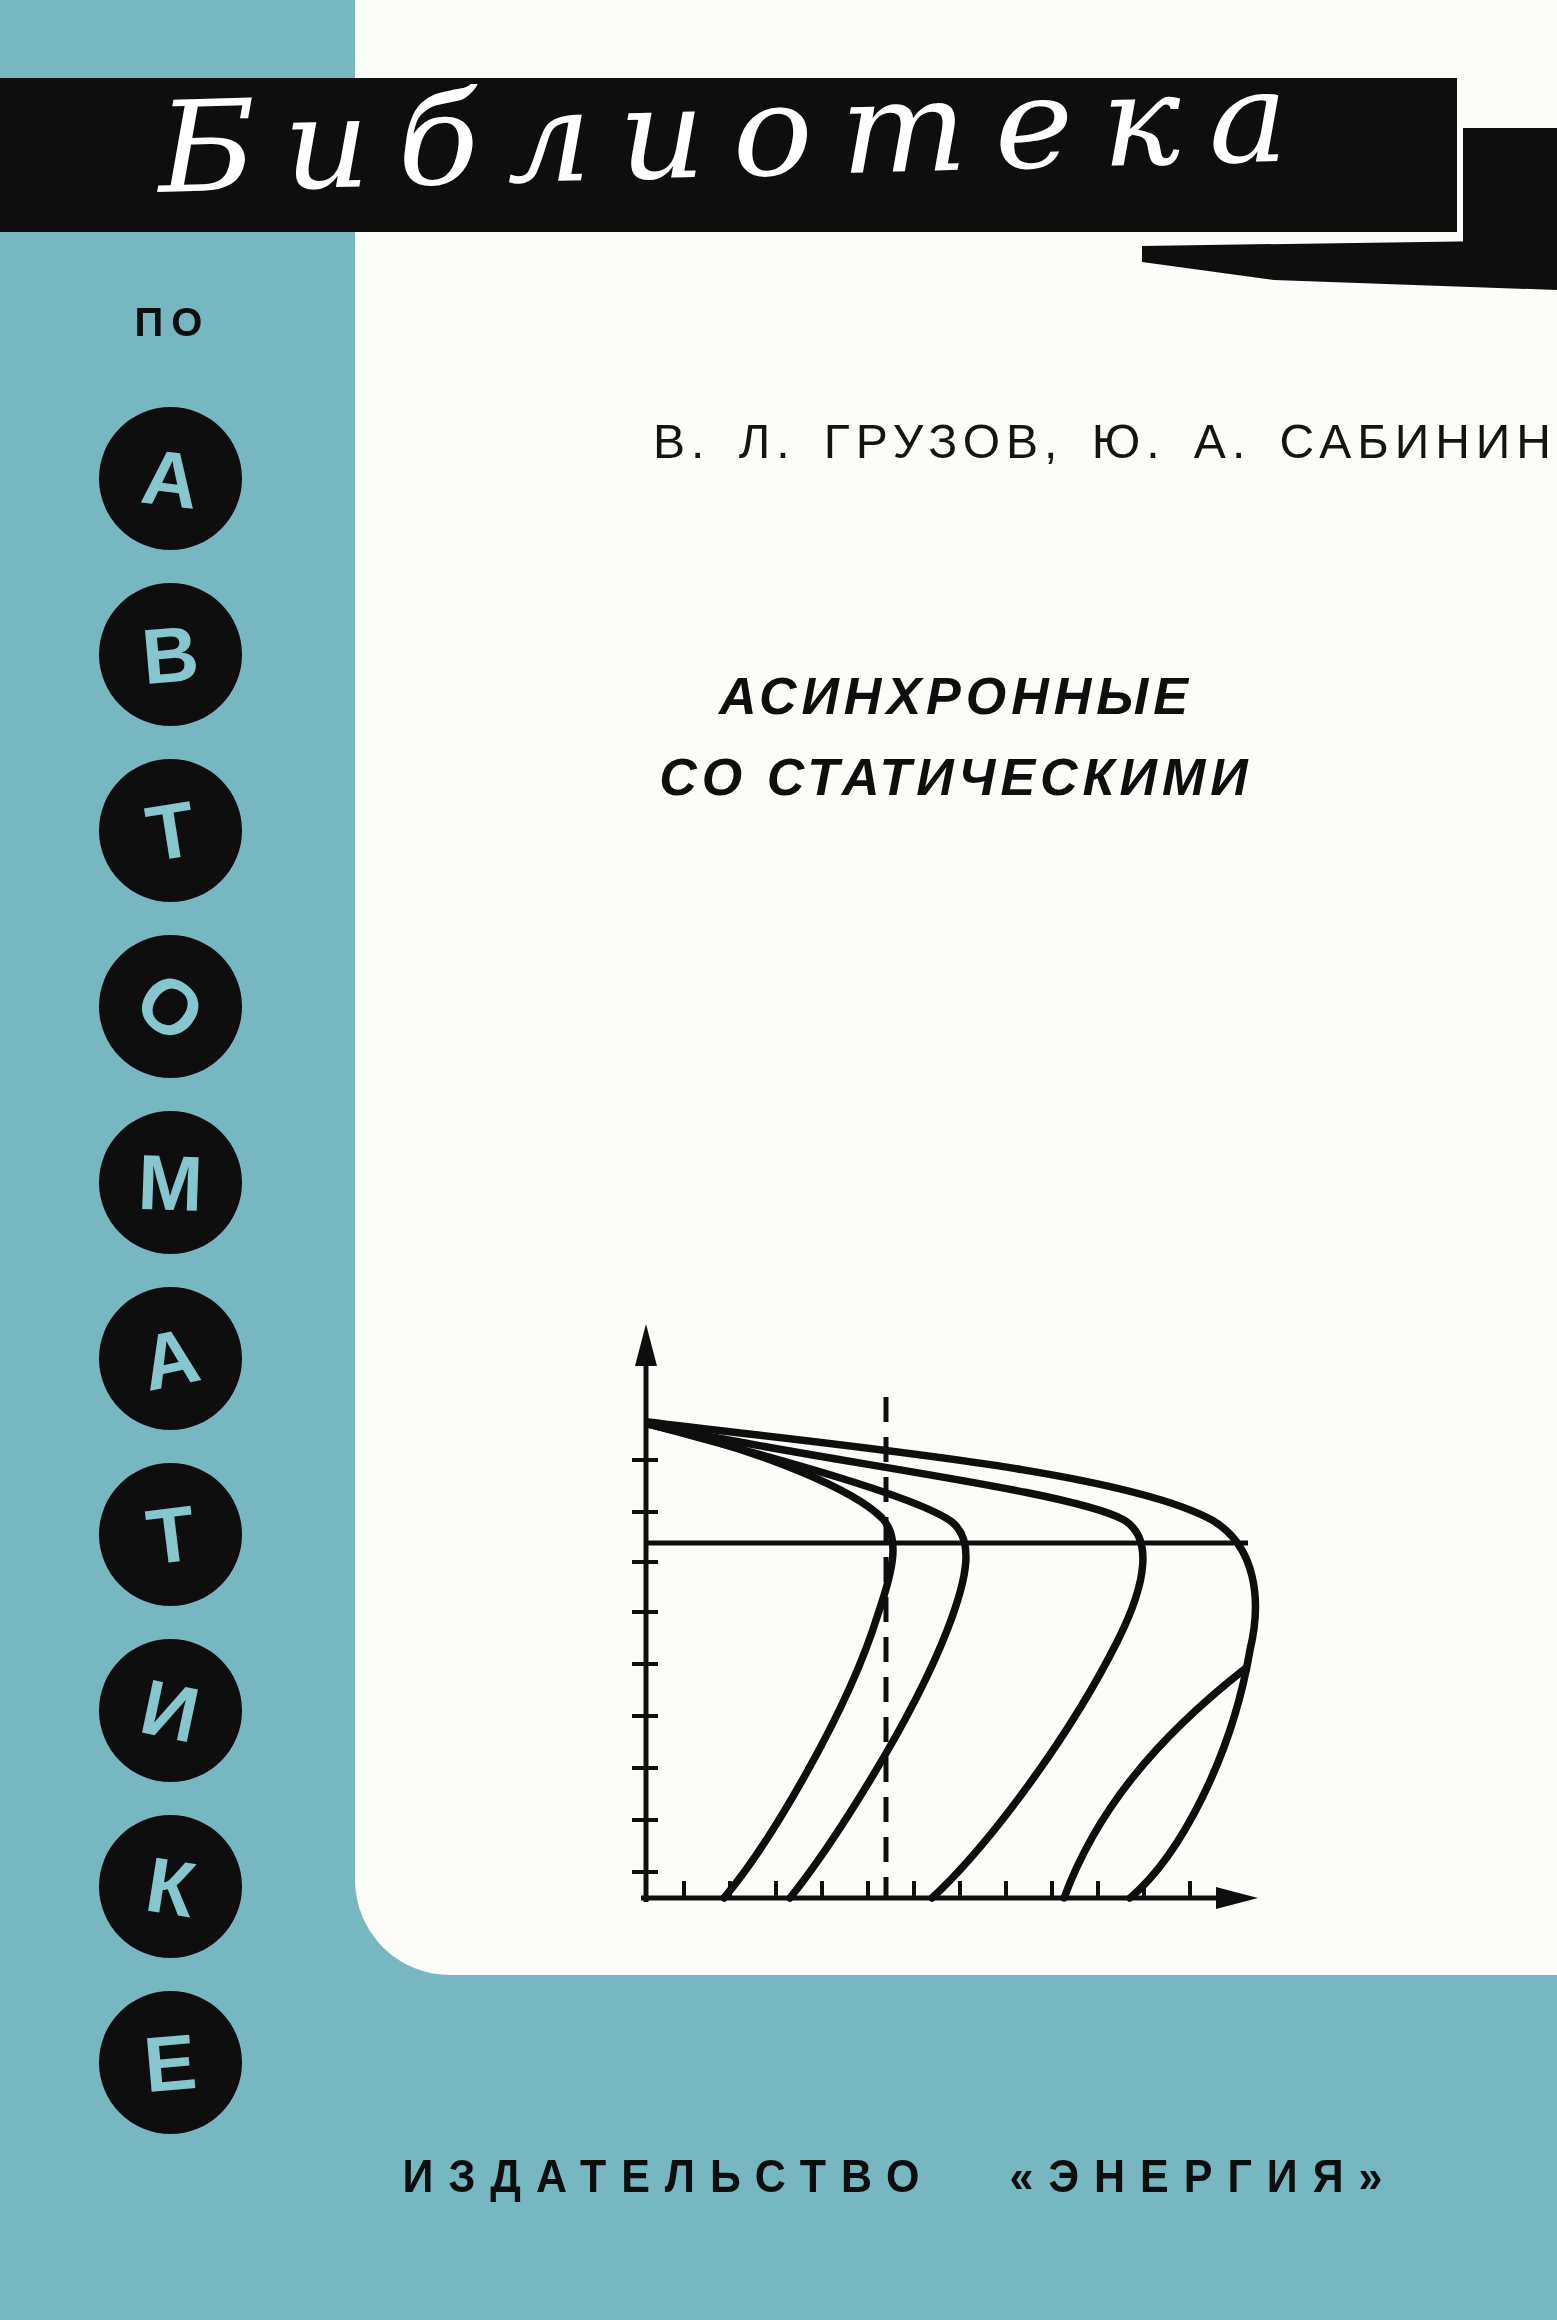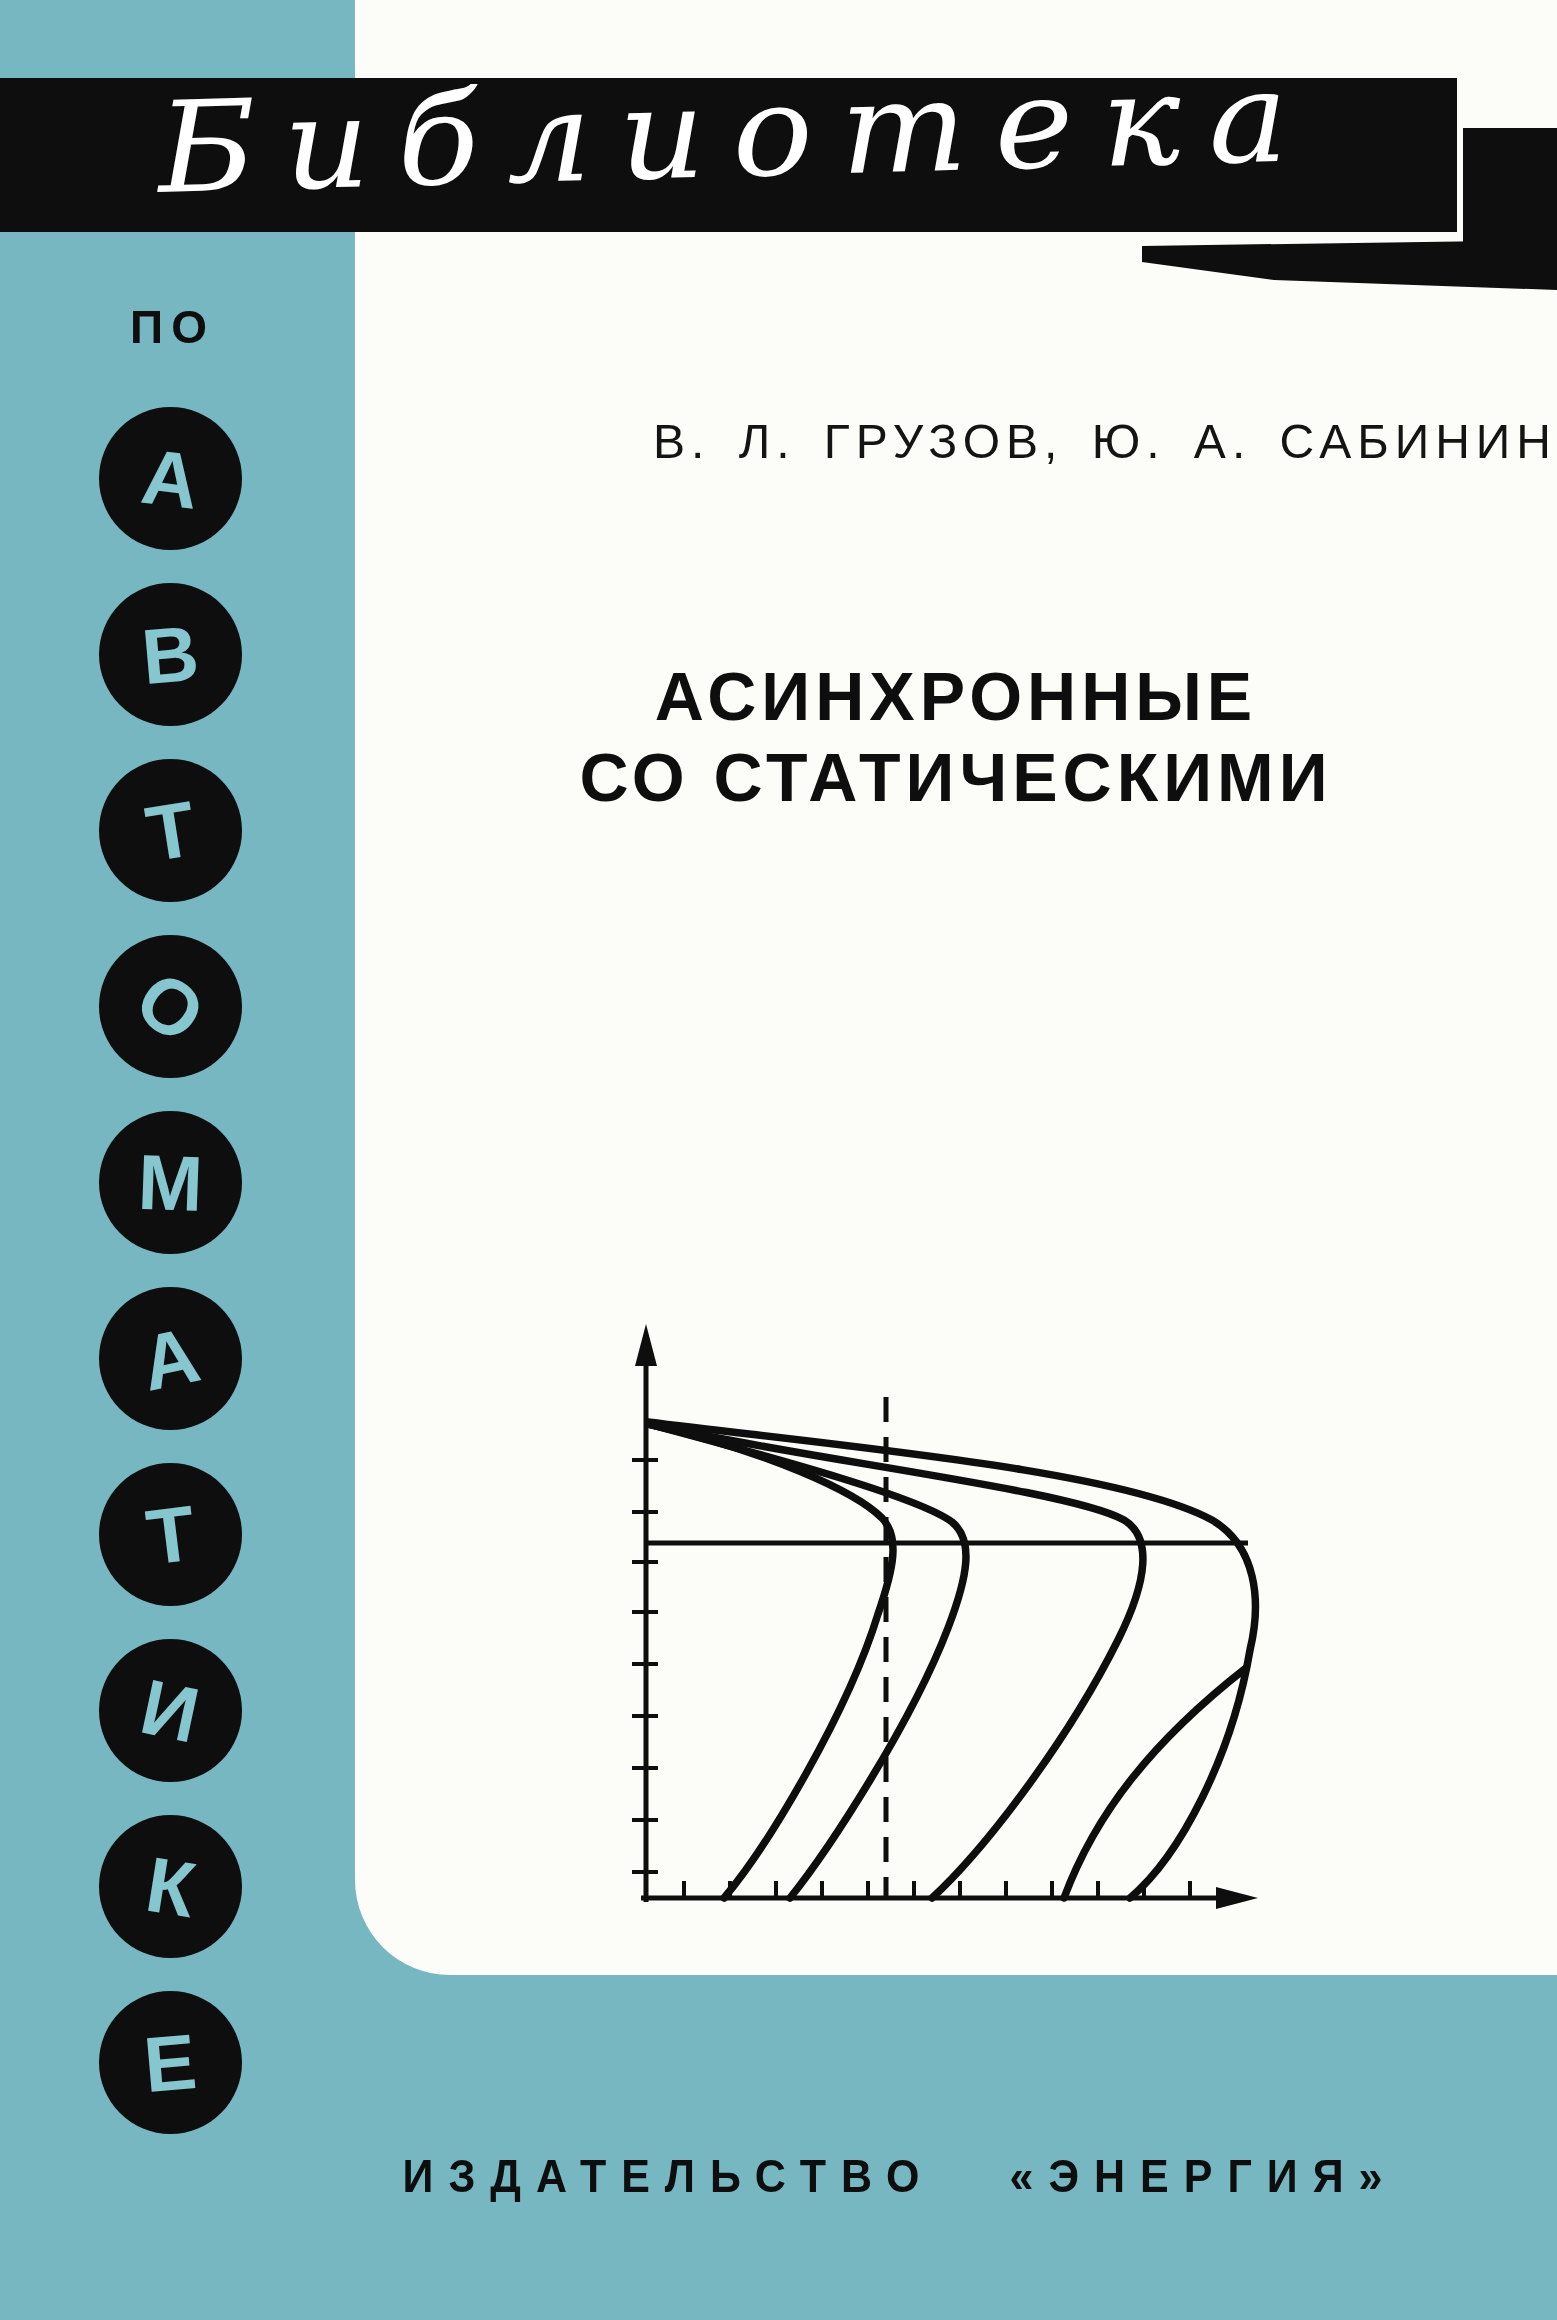--- a/index.html
+++ b/index.html
@@ -25,38 +25,39 @@
   }
   .banner-right-block{
     position:absolute;left:1463px;top:128px;width:94px;height:150px;
     background:#0e0e0e;
   }
   .banner-flourish{
     position:absolute;left:1142px;top:234px;width:415px;height:64px;
   }
   .sidebar-prefix{
     position:absolute;left:0;top:300px;width:345px;text-align:center;
-    font-weight:bold;font-size:46px;letter-spacing:8px;color:#0e0e0e;
+    font-weight:bold;font-size:40px;letter-spacing:8px;color:#0e0e0e;
   }
   .letter-stack{position:absolute;left:0;top:0;}
   .letter-circle{
     position:absolute;left:99px;width:143px;height:143px;border-radius:50%;
     background:#0e0e0e;display:flex;align-items:center;justify-content:center;
   }
   .letter-circle span{
     font-weight:bold;font-size:78px;line-height:1;color:#85c6cf;
   }
   .authors-line{
     position:absolute;left:355px;top:414px;width:1202px;text-align:right;
     font-size:48px;letter-spacing:6px;word-spacing:9px;color:#141414;
   }
   .book-title{
     position:absolute;left:355px;top:656px;width:1202px;text-align:center;
-    font-weight:bold;font-size:68px;line-height:81px;letter-spacing:5px;
+    font-weight:bold;font-size:52px;line-height:81px;letter-spacing:5px;
     color:#0e0e0e;
+    font-style:italic;
   }
   .figure-chart{position:absolute;left:555px;top:1285px;}
   .publisher-line{
     position:absolute;left:340px;top:2152px;width:1120px;text-align:center;
     font-weight:bold;font-size:43px;letter-spacing:15px;word-spacing:48px;
     color:#0e0e0e;transform:scaleY(1.08);
   }
 </style>
 </head>
 <body>

